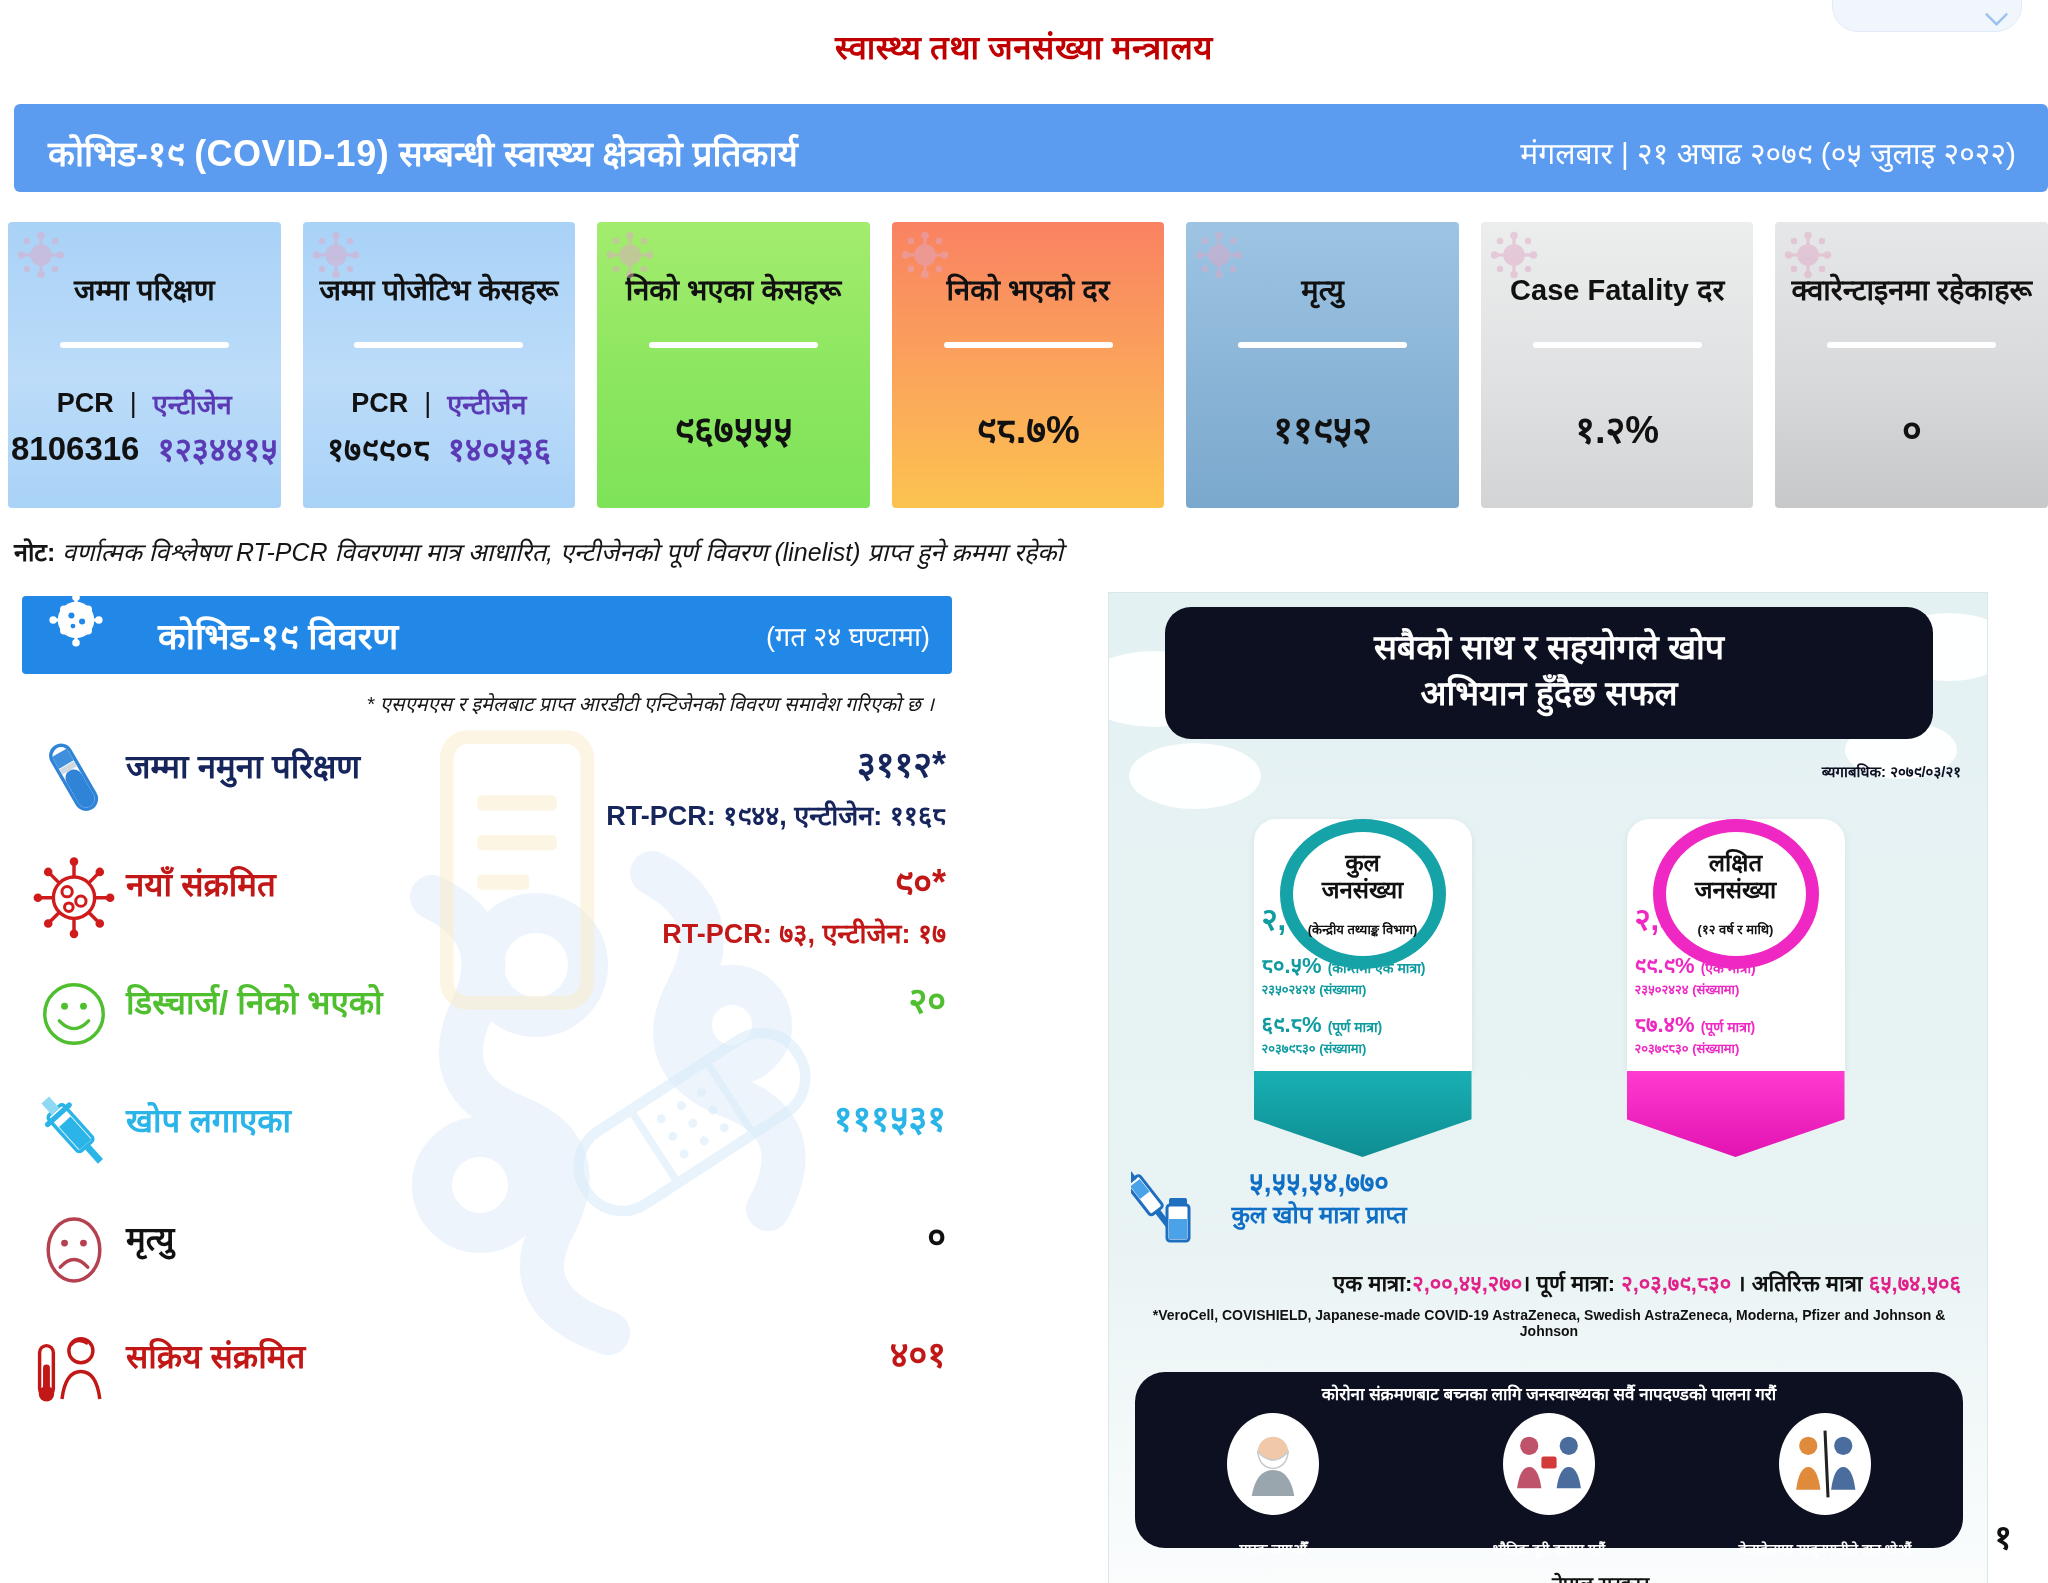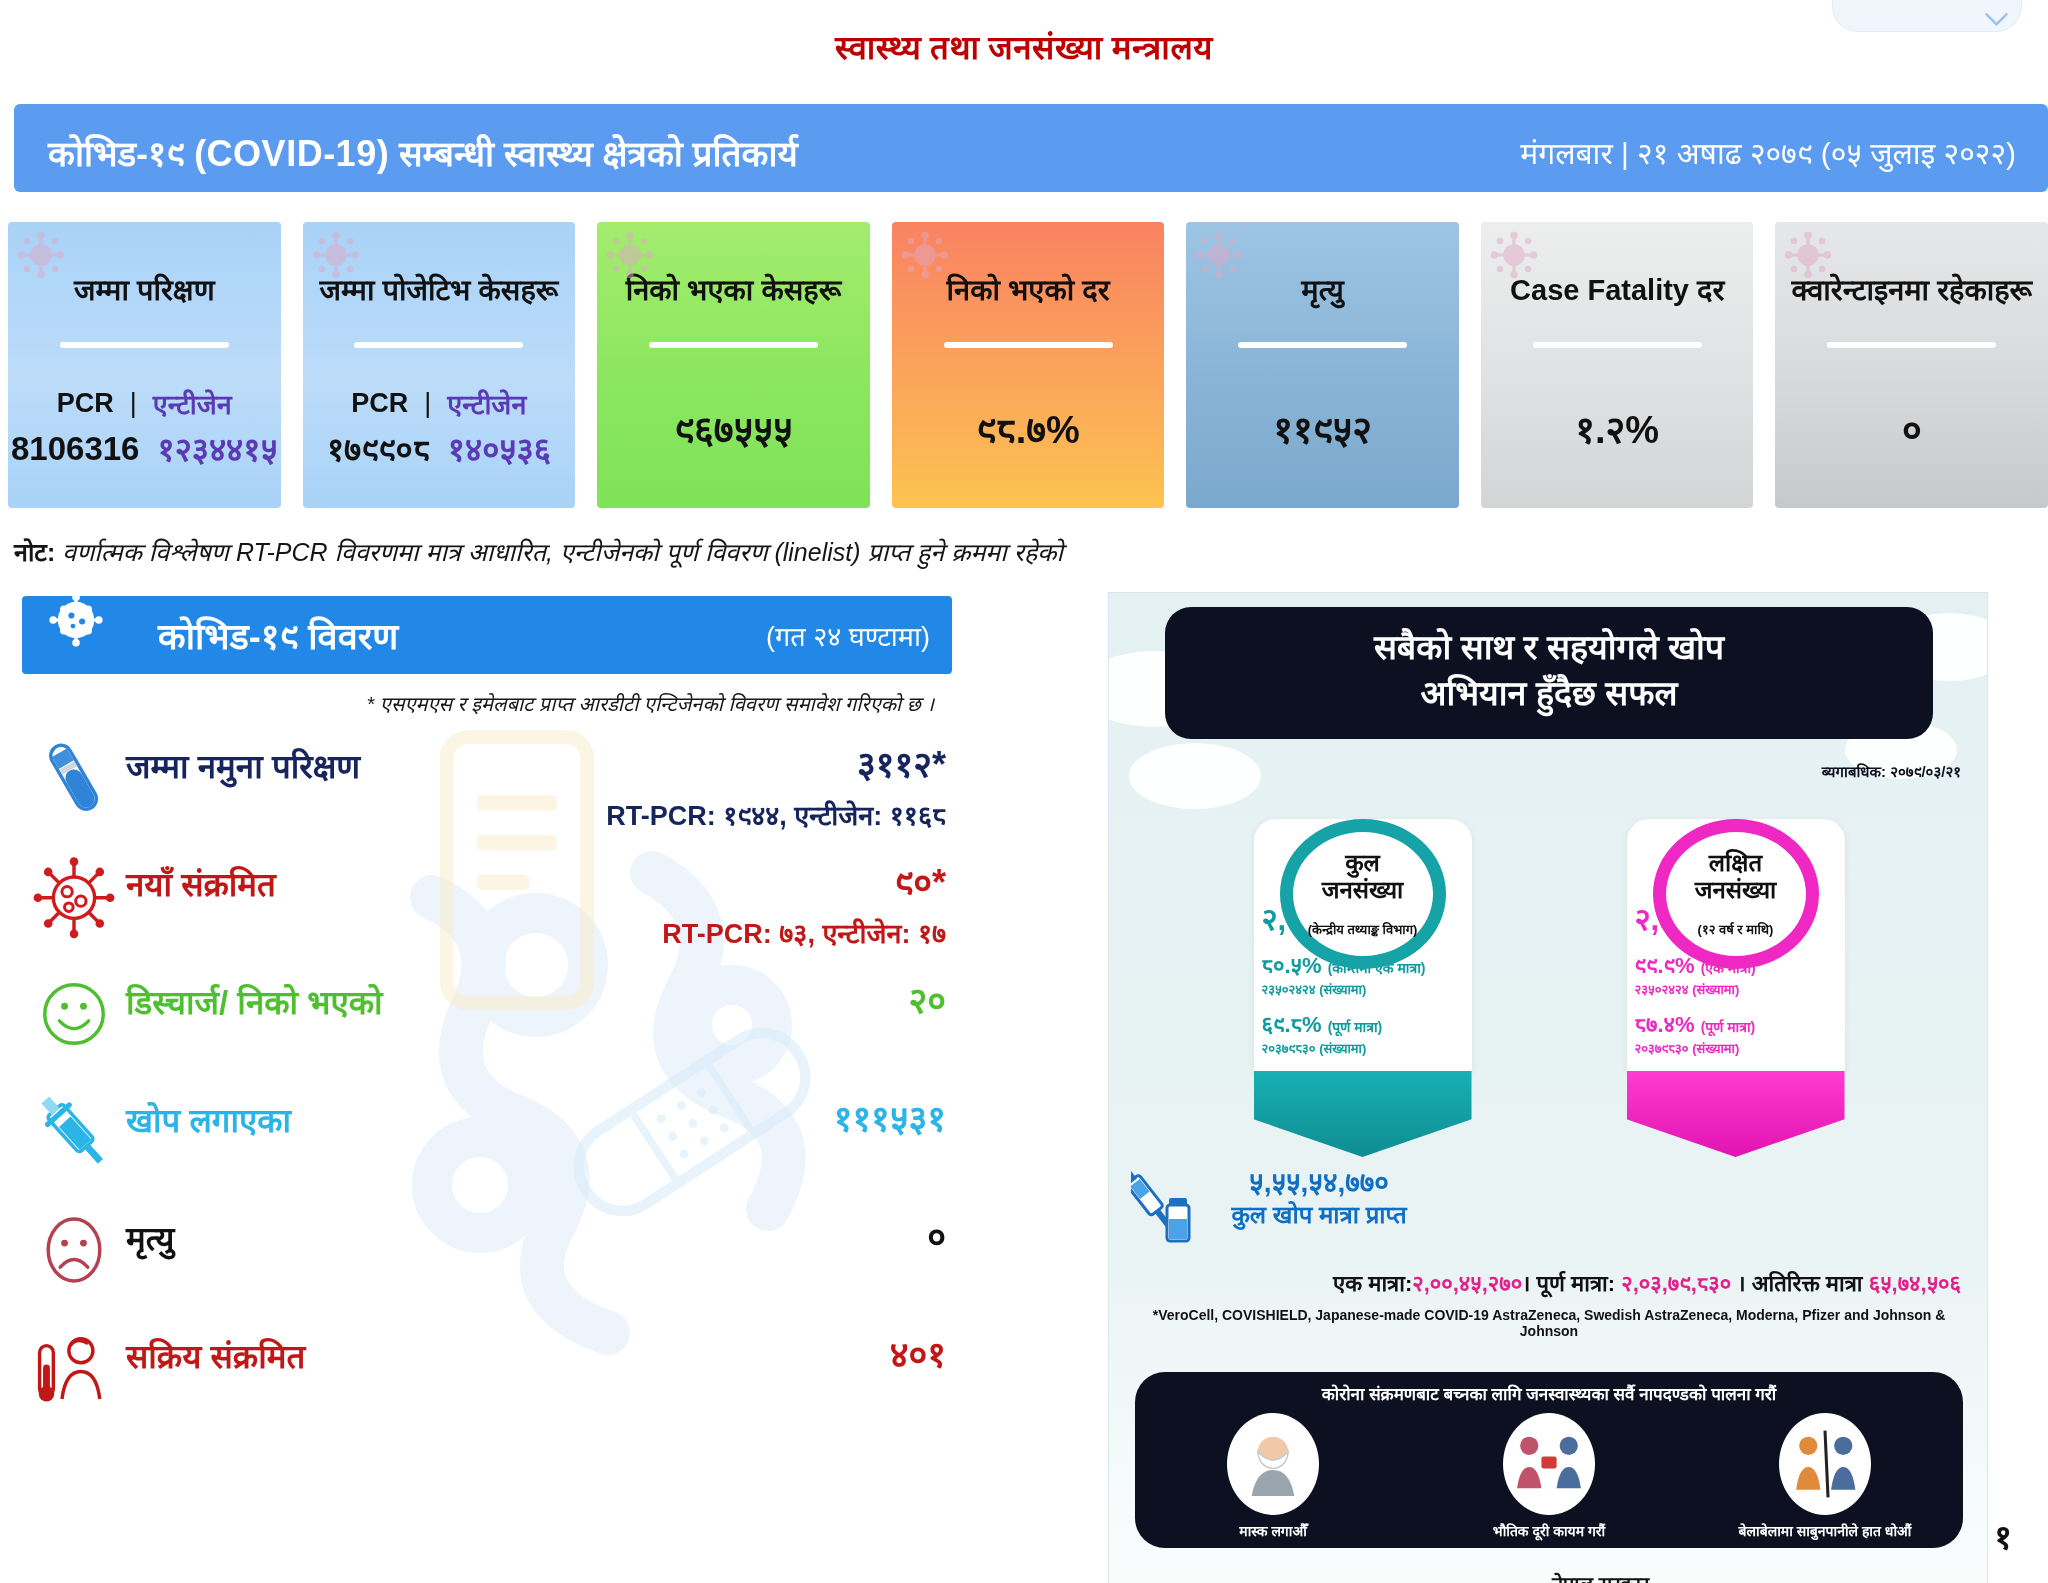--- a/index.html
+++ b/index.html
@@ -421,21 +421,21 @@
     margin: 0 auto;
     border-radius: 50%;
     background: #ffffff;
     display: flex; align-items: center; justify-content: center;
     overflow: hidden;
   }
   .safety-lbl {
     color: #ffffff;
     font-size: 14px;
     font-weight: 600;
-    margin-top: 6px;
+    margin-top: 24px;
   }
 
   .gov-foot {
     position: absolute;
     bottom: 8px; left: 0; width: 880px;
     display: flex;
     align-items: flex-start;
     justify-content: center;
     gap: 31px;
     z-index: 3;

